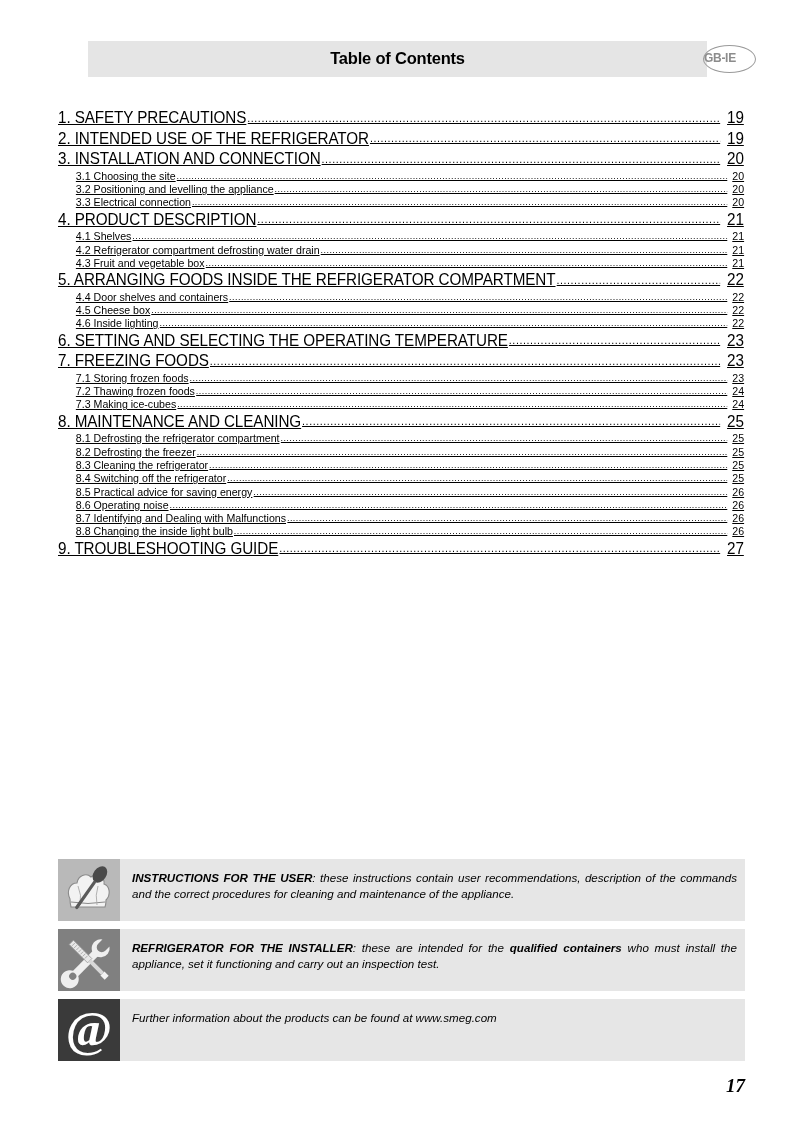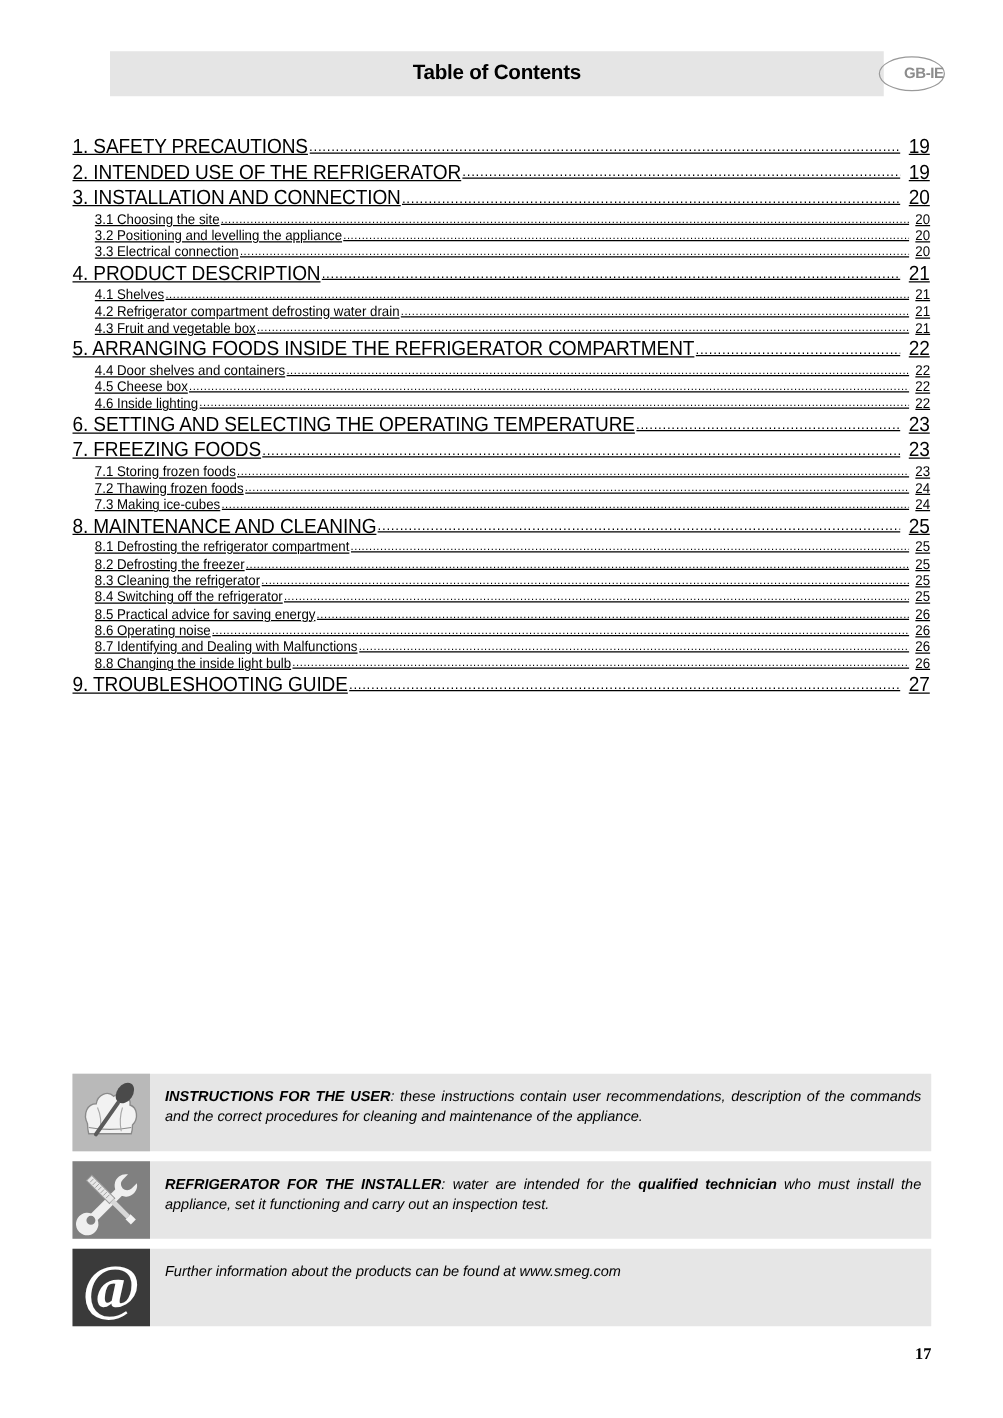--- a/index.html
+++ b/index.html
@@ -42,21 +42,21 @@
     left: 703px;
     top: 45px;
     width: 53px;
     height: 28px;
     border: 1.4px solid #9a9a9a;
     border-radius: 50%;
     box-sizing: border-box;
   }
   .lang-badge span {
     display: block;
-    text-align: right;
+    text-align: left;
     line-height: 25px;
     font-size: 12px;
     font-weight: bold;
     color: #8c8c8c;
     letter-spacing: -0.3px;
   }
 
   
   .toc {
     position: absolute;
@@ -178,21 +178,22 @@
     font-weight: bold;
     font-family: "Liberation Serif", serif;
     line-height: 1;
   }
 
   
   .page-num {
     position: absolute;
     right: 57px;
     top: 1075px;
-    font-size: 13px;
+    font-size: 19px;
+    font-style: italic;
     font-family: "Liberation Serif", serif;
     font-weight: bold;
   }
 </style>
 </head>
 <body>
 
 <div class="header-band">
   <div class="header-title">Table of Contents</div>
 </div>
@@ -388,21 +389,21 @@
           <line x1="29" y1="18" x2="33" y2="18" stroke="#9a9a9a" stroke-width="0.7"></line>
           <line x1="29" y1="21" x2="33" y2="21" stroke="#9a9a9a" stroke-width="0.7"></line>
           <line x1="29" y1="24" x2="33" y2="24" stroke="#9a9a9a" stroke-width="0.7"></line>
           <line x1="29" y1="27" x2="33" y2="27" stroke="#9a9a9a" stroke-width="0.7"></line>
           <rect x="29" y="32" width="4" height="18" fill="#d8d8d8"></rect>
           <rect x="28.2" y="50" width="5.6" height="6" fill="#f2f2f2"></rect>
         </g>
       </svg>
     </div>
     <div class="note-body">
-      <b>REFRIGERATOR FOR THE INSTALLER</b><span>: water are intended for the </span><b>qualified technician</b><span> who must install the appliance, set it functioning and carry out an inspection test.</span>
+      <b>REFRIGERATOR FOR THE INSTALLER</b><span>: these are intended for the </span><b>qualified containers</b><span> who must install the appliance, set it functioning and carry out an inspection test.</span>
     </div>
   </div>
 
   <div class="note">
     <div class="note-icon icon-info">
       <div class="at-glyph">@</div>
     </div>
     <div class="note-body">Further information about the products can be found at www.smeg.com</div>
   </div>
 

